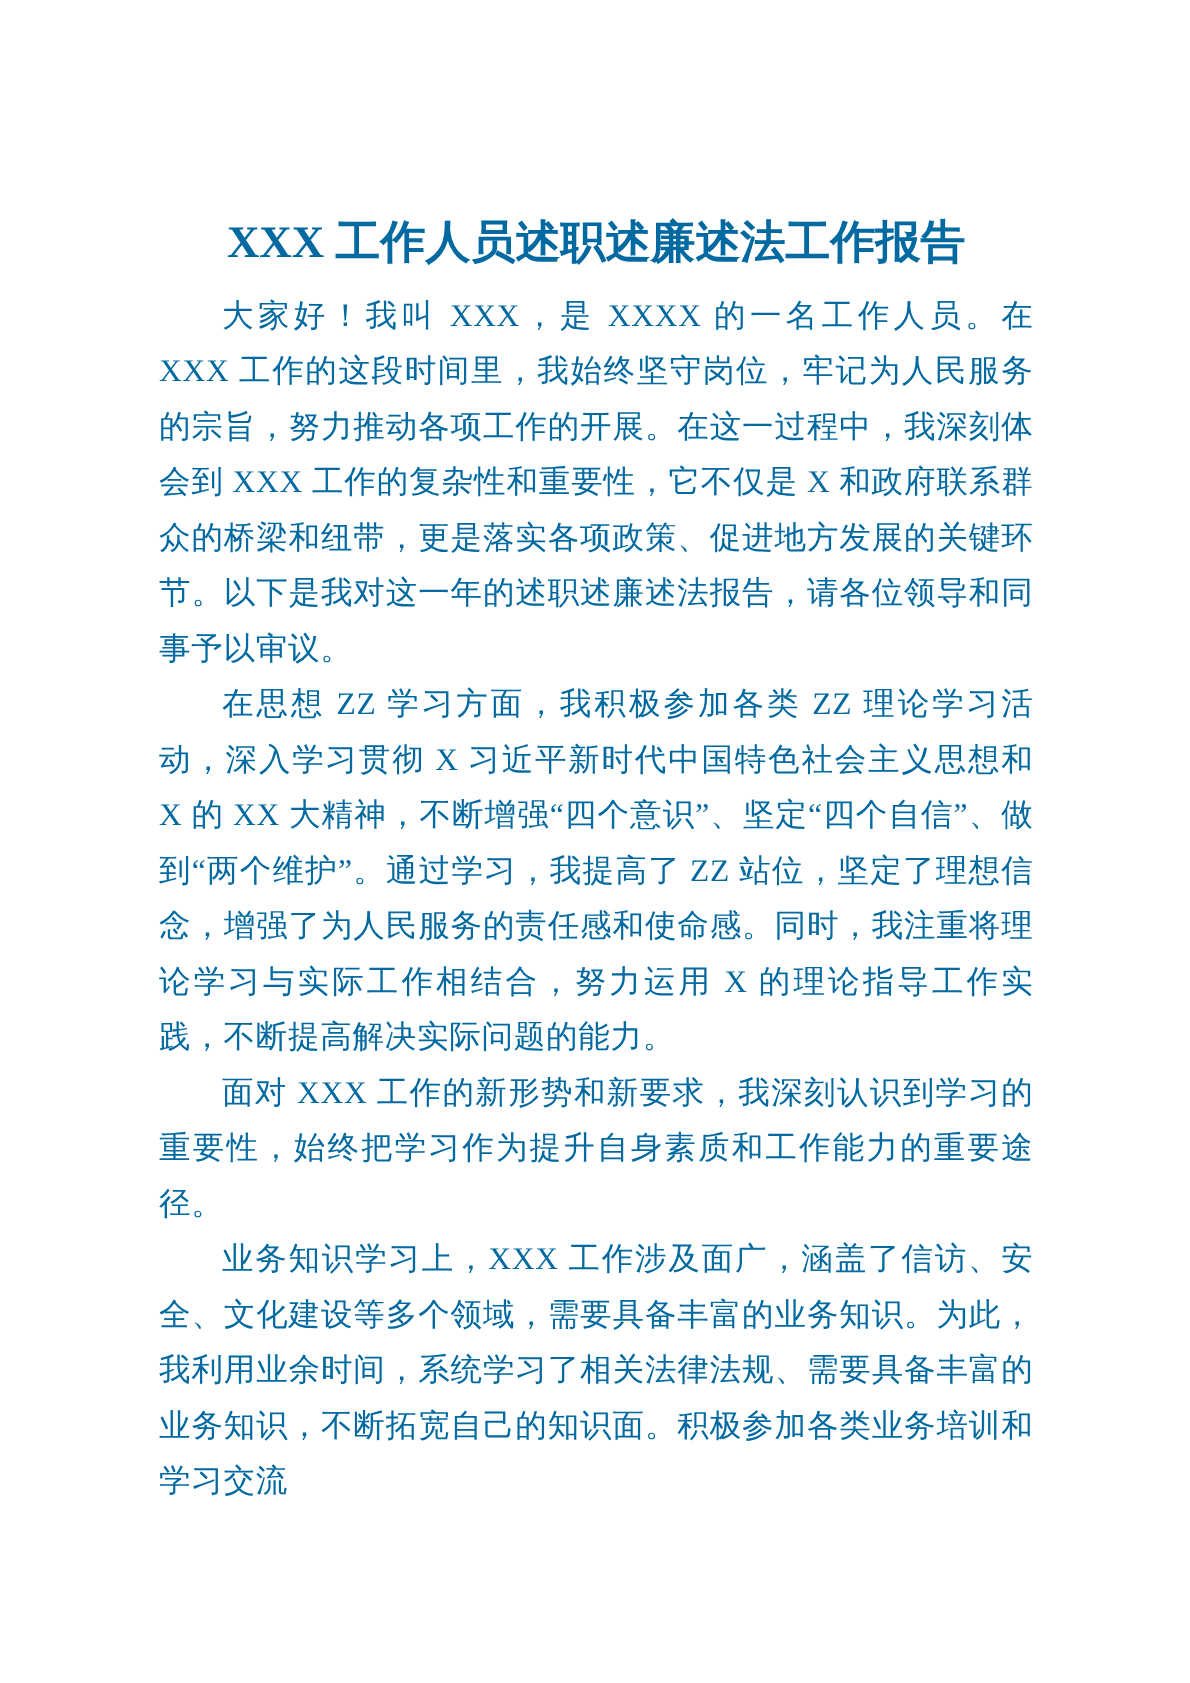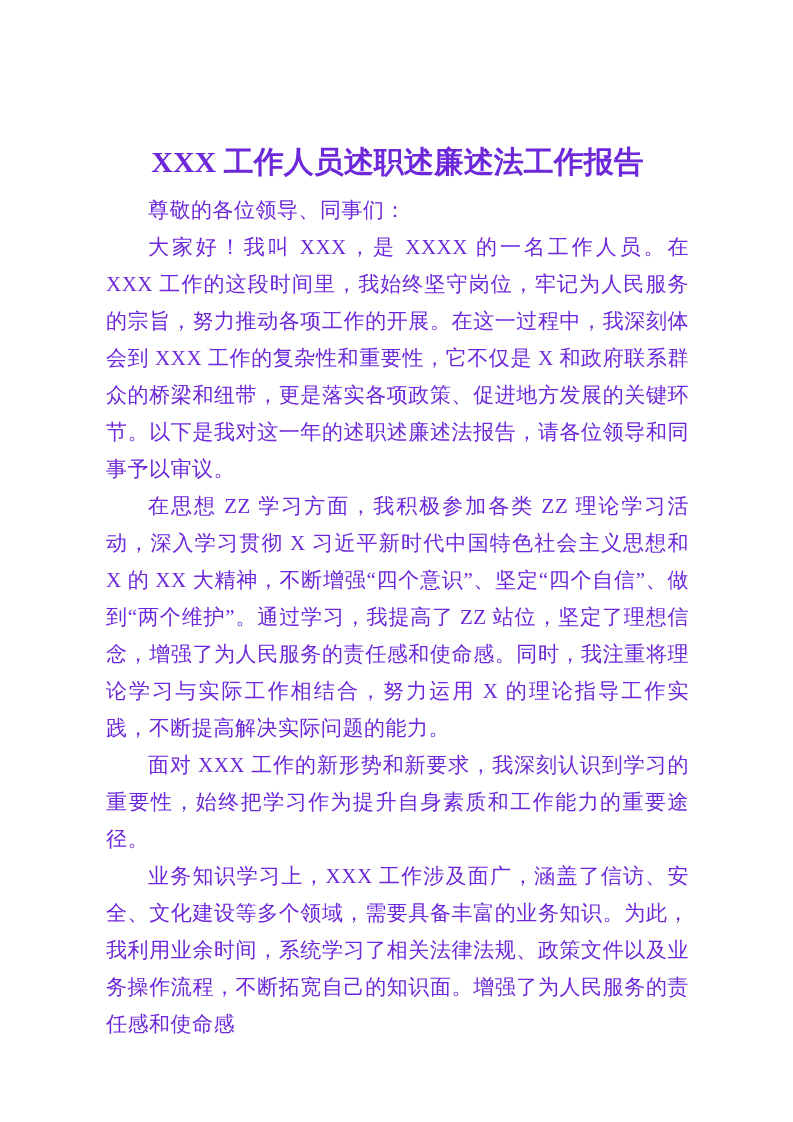--- a/index.html
+++ b/index.html
@@ -8,21 +8,21 @@
     background: #ffffff;
   }
   .page {
     position: relative;
     width: 793px;
     height: 1122px;
     box-sizing: border-box;
     background: #ffffff;
     padding: 140px 104px 0 106px;
     overflow: hidden;
-    color: #6d28d9;
+    color: #0369a1;
     font-family: "Liberation Serif", "DejaVu Serif", serif;
   }
   .doc-title {
     margin: 0 0 8px 0;
     font-size: 30px;
     line-height: 44px;
     font-weight: bold;
     text-align: center;
     font-family: "Liberation Serif", "DejaVu Serif", serif;
   }
@@ -43,23 +43,22 @@
     font-family: "Liberation Sans", "DejaVu Sans", sans-serif;
     letter-spacing: 0.5px;
   }
 </style>
 </head>
 <body>
 
 <div class="page">
   <h1 class="doc-title">XXX 工作人员述职述廉述法工作报告</h1>
 
-  <p class="salutation">尊敬的各位领导、同事们：</p>
 
   <p class="body-para">大家好！我叫 XXX，是 XXXX 的一名工作人员。在 XXX 工作的这段时间里，我始终坚守岗位，牢记为人民服务的宗旨，努力推动各项工作的开展。在这一过程中，我深刻体会到 XXX 工作的复杂性和重要性，它不仅是 X 和政府联系群众的桥梁和纽带，更是落实各项政策、促进地方发展的关键环节。以下是我对这一年的述职述廉述法报告，请各位领导和同事予以审议。</p>
 
 
   <p class="body-para">在思想 ZZ 学习方面，我积极参加各类 ZZ 理论学习活动，深入学习贯彻 X 习近平新时代中国特色社会主义思想和 X 的 XX 大精神，不断增强“四个意识”、坚定“四个自信”、做到“两个维护”。通过学习，我提高了 ZZ 站位，坚定了理想信念，增强了为人民服务的责任感和使命感。同时，我注重将理论学习与实际工作相结合，努力运用 X 的理论指导工作实践，不断提高解决实际问题的能力。</p>
 
   <p class="body-para">面对 XXX 工作的新形势和新要求，我深刻认识到学习的重要性，始终把学习作为提升自身素质和工作能力的重要途径。</p>
 
-  <p class="body-para">业务知识学习上，XXX 工作涉及面广，涵盖了信访、安全、文化建设等多个领域，需要具备丰富的业务知识。为此，我利用业余时间，系统学习了相关法律法规、政策文件以及业务操作流程，不断拓宽自己的知识面。增强了为人民服务的责任感和使命感</p>
+  <p class="body-para">业务知识学习上，XXX 工作涉及面广，涵盖了信访、安全、文化建设等多个领域，需要具备丰富的业务知识。为此，我利用业余时间，系统学习了相关法律法规、需要具备丰富的业务知识，不断拓宽自己的知识面。积极参加各类业务培训和学习交流</p>
 </div>
 
 </body></html>

